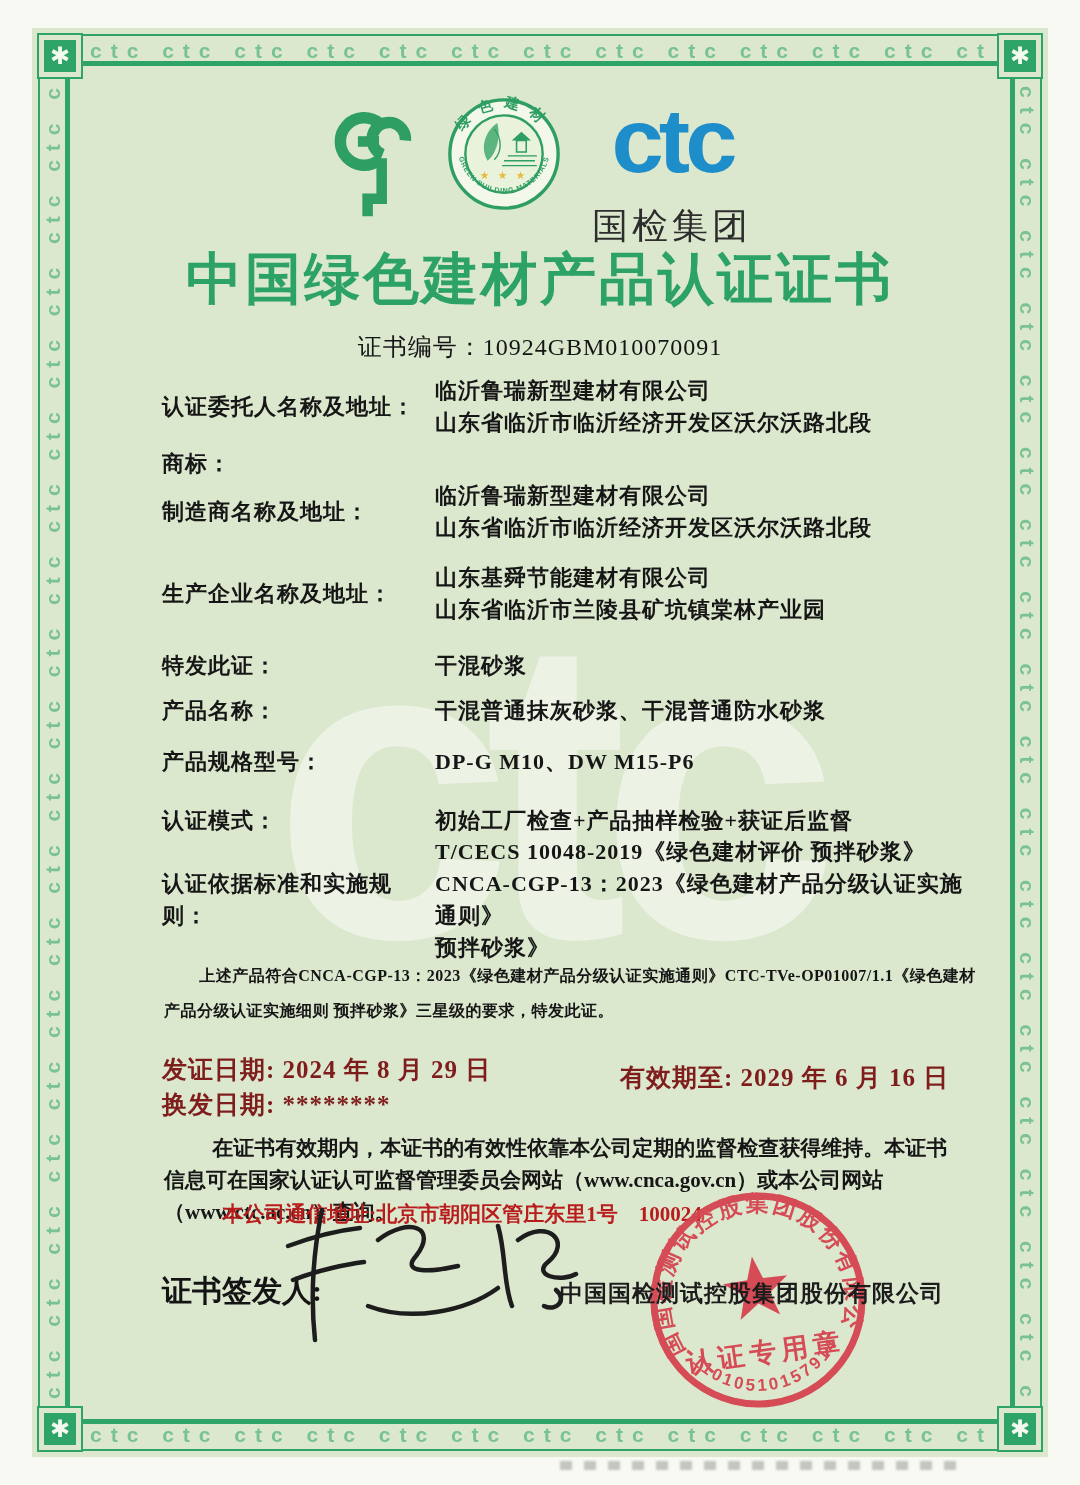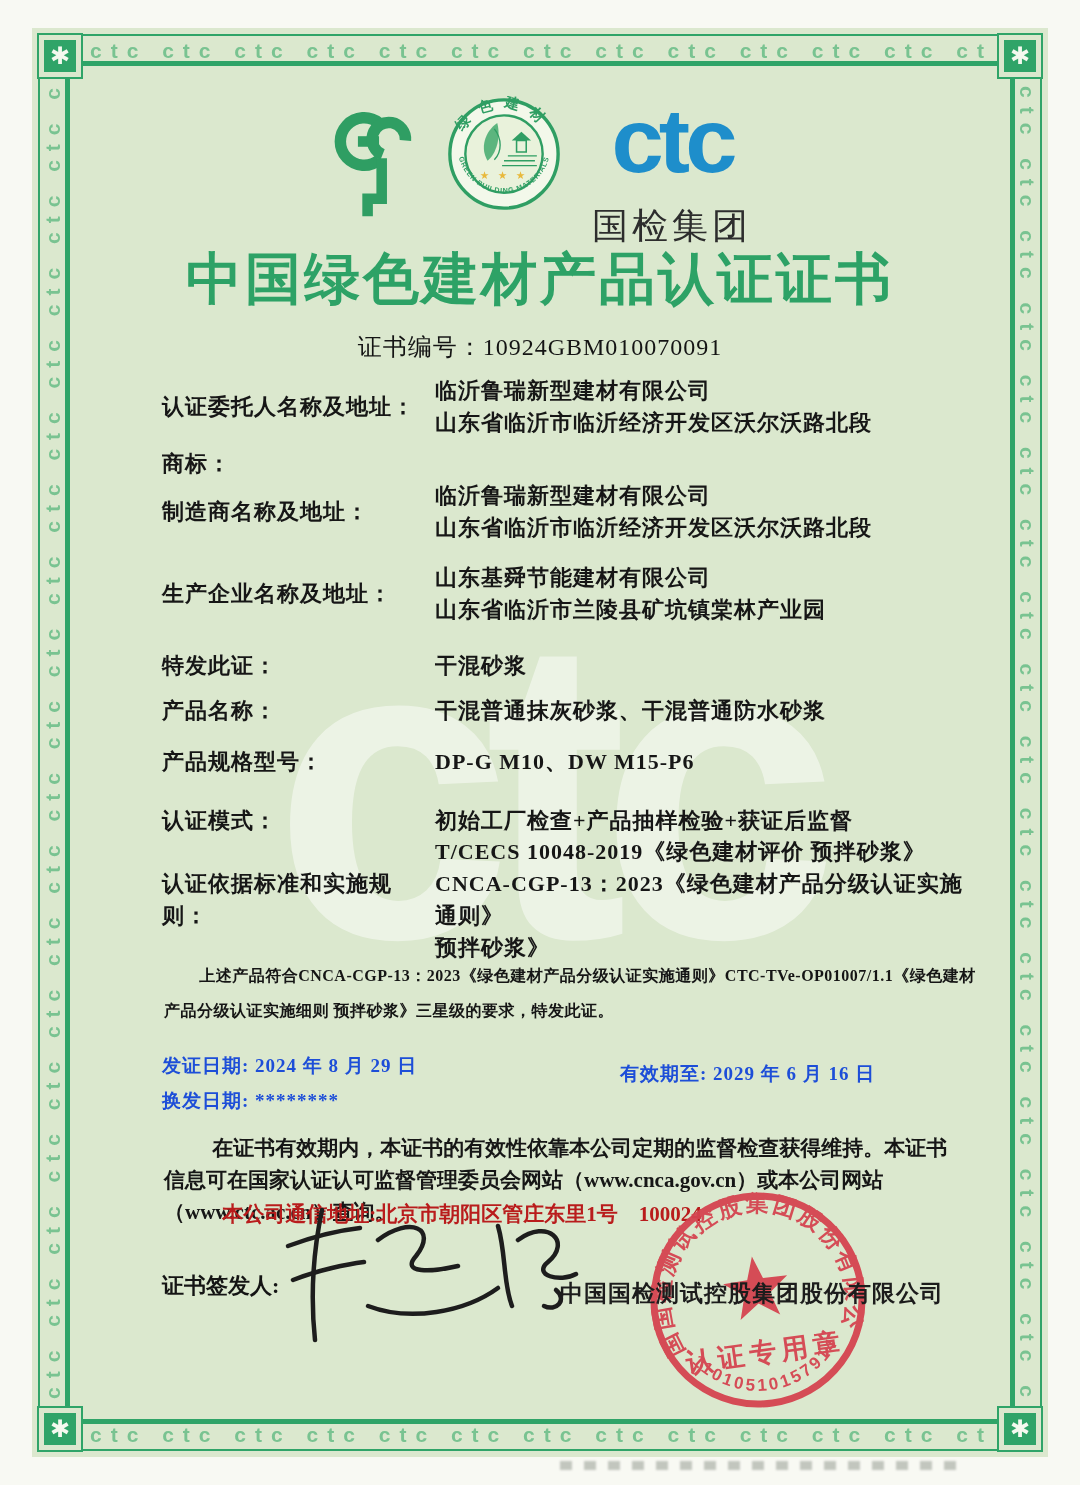--- a/index.html
+++ b/index.html
@@ -55,27 +55,27 @@
             font-size:24px; font-weight:normal; color:#141414; letter-spacing:1px; }
   
   .frow { position:absolute; left:130px; right:70px; display:flex; align-items:center;
           font-size:22px; font-weight:bold; color:#161616; }
   .flabel { width:273px; flex:0 0 273px; letter-spacing:1px; }
   .fvalue > div { line-height:32px; letter-spacing:1px; }
   .flabel, .fvalue { line-height:32px; }
   
   .statement { position:absolute; top:930px; left:132px; width:812px; font-size:16px;
                font-weight:bold; line-height:35px; text-indent:2.2em; color:#151515; letter-spacing:0.5px; }
-  .dateline { position:absolute; font-size:19px; font-weight:bold; color:#1d4ed8; letter-spacing:1px; }
+  .dateline { position:absolute; font-size:25px; font-weight:bold; color:#7f1d1d; letter-spacing:1px; }
   .notice { position:absolute; top:1104px; left:132px; width:802px; font-size:21px;
             font-weight:bold; line-height:32px; text-indent:2.3em; color:#161616; }
   .addrline { position:absolute; top:1172px; left:142px; width:802px; font-size:21px;
               font-weight:bold; text-indent:2.3em; color:#b91c1c; }
   
-  .signer-label { position:absolute; top:1243px; left:130px; font-size:22px; font-weight:bold; color:#141414; }
+  .signer-label { position:absolute; top:1243px; left:130px; font-size:30px; font-weight:bold; color:#141414; }
   .sig-svg { position:absolute; left:228px; top:1160px; z-index:2; }
   .issuer { position:absolute; left:528px; top:1250px; font-size:23px; font-weight:bold;
             color:#1c1c1c; letter-spacing:1px; z-index:3; }
   .seal { position:absolute; left:611px; top:1157px; z-index:2; opacity:.95; transform:rotate(-8deg); }
   
   .cutoff {
     position:absolute; left:560px; top:1461px; width:400px; height:9px; z-index:5;
     background:repeating-linear-gradient(90deg, rgba(70,80,70,.5) 0 12px, rgba(70,80,70,0) 12px 24px);
     filter:blur(1px); opacity:.6;
   }

